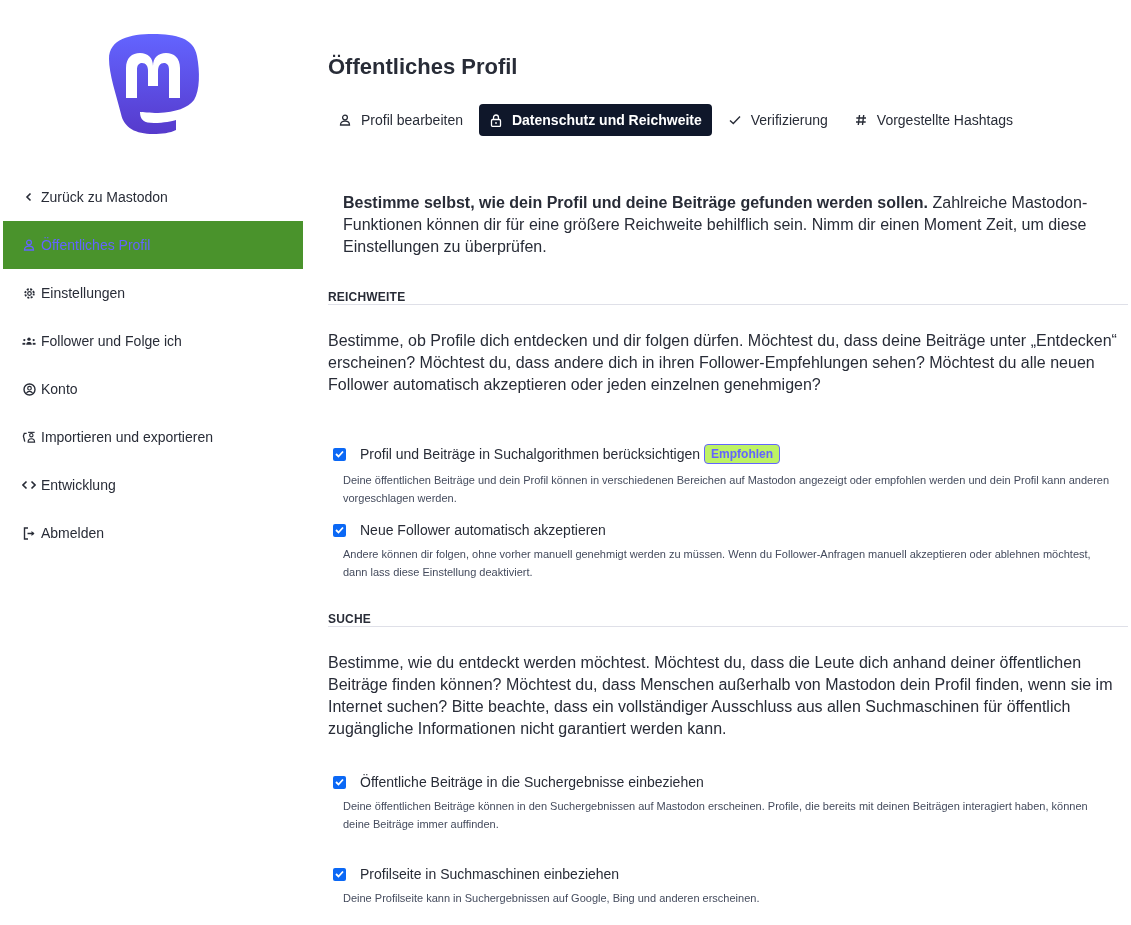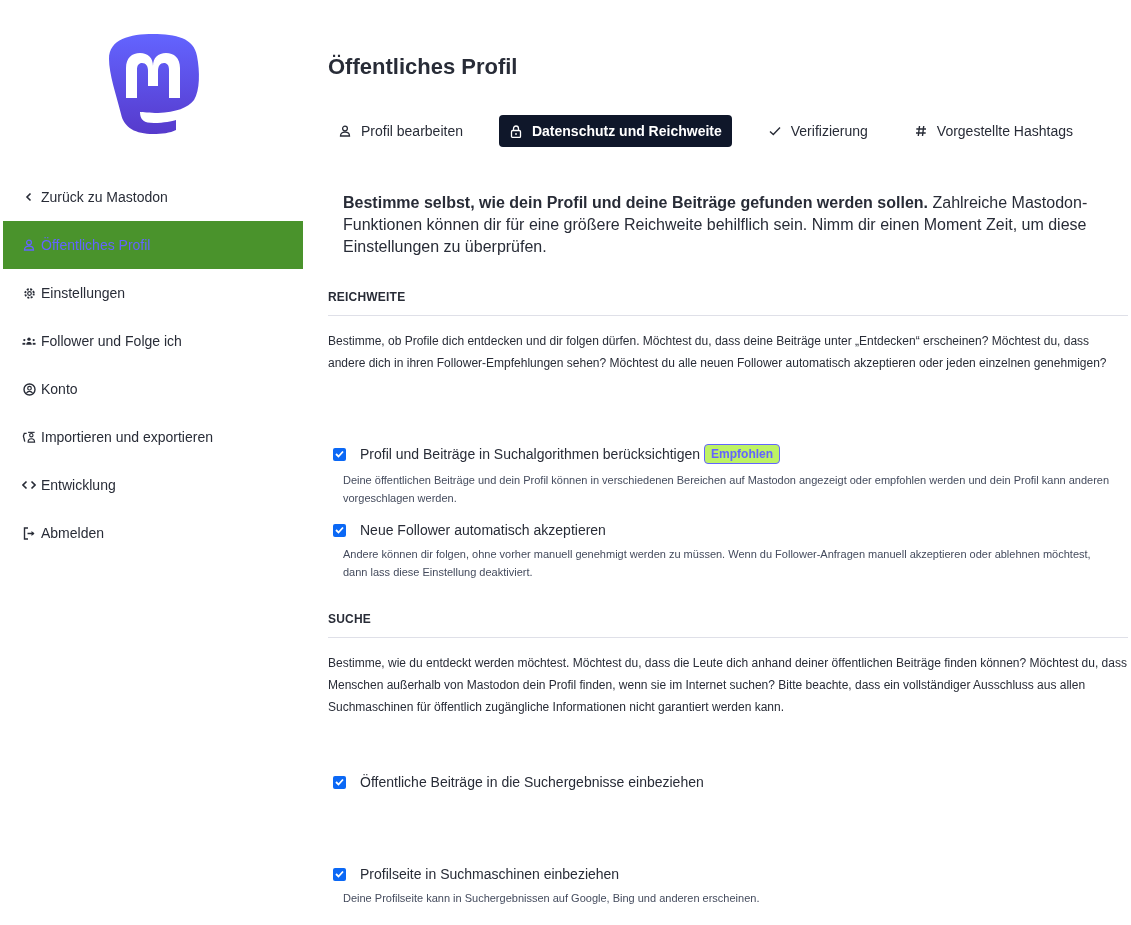--- a/index.html
+++ b/index.html
@@ -11,30 +11,30 @@
   .logo { position: absolute; left: 106px; top: 34px; width: 94px; height: 100px; }
   .nav { position: absolute; left: 3px; top: 173px; width: 300px; }
   .nav-item { display: flex; align-items: center; height: 48px; padding-left: 19px; font-size: 14px; color: #282c37; cursor: pointer; }
   .nav-item .ico { width: 14px; height: 14px; margin-right: 5px; display: inline-flex; align-items: center; justify-content: center; color: #282c37; }
   .nav-item.active { background: #4a932c; color: #6364ff; }
   .nav-item.active .ico { color: #6364ff; }
 
   
   .main { position: absolute; left: 328px; top: 0; width: 800px; }
   .page-title { position: absolute; top: 54px; left: 0; font-size: 22px; font-weight: bold; color: #282c37; white-space: nowrap; }
-  .tabs { position: absolute; top: 115px; left: 0; display: flex; align-items: center; gap: 20px; }
+  .tabs { position: absolute; top: 104px; left: 0; display: flex; align-items: center; }
   .tab { display: flex; align-items: center; height: 32px; padding: 0 10px; font-size: 14px; color: #282c37; border-radius: 4px; margin-right: 6px; cursor: pointer; white-space: nowrap; }
   .tab .ico { width: 14px; height: 14px; margin-right: 9px; display: inline-flex; align-items: center; justify-content: center; }
   .tab.active { background: #0f172a; color: #ffffff; font-weight: bold; }
 
   .intro { position: absolute; top: 192px; left: 15px; width: 800px; font-size: 16px; line-height: 22px; color: #282c37; }
   .intro b { font-weight: bold; }
 
-  .section-title { position: absolute; left: 0; width: 800px; font-size: 12px; font-weight: bold; color: #282c37; letter-spacing: 0.2px; padding-bottom: 11px; border-bottom: 1px solid #dfe0e8; }
-  .section-desc { position: absolute; left: 0; width: 800px; font-size: 12px; line-height: 22px; color: #282c37; }
+  .section-title { position: absolute; left: 0; width: 800px; font-size: 12px; font-weight: bold; color: #282c37; letter-spacing: 0.2px; border-bottom: 1px solid #dfe0e8; }
+  .section-desc { position: absolute; left: 0; width: 800px; font-size: 16px; line-height: 22px; color: #282c37; }
 
   .option { position: absolute; left: 0; width: 800px; }
   .option .row { display: flex; align-items: center; }
   .option .cb { width: 13px; height: 13px; border-radius: 2px; background: #0b68f5; margin-left: 5px; margin-right: 14px; display: inline-flex; align-items: center; justify-content: center; cursor: pointer; }
   .option .label { font-size: 14px; color: #282c37; font-weight: 500; }
   .option .badge { display: inline-block; margin-left: 4px; padding: 2px 6px; font-size: 12px; font-weight: bold; color: #6364ff; border: 1px solid #6364ff; border-radius: 4px; background: #bef264; line-height: 14px; }
   .option .hint { margin-left: 15px; margin-top: 7px; font-size: 11px; line-height: 18px; color: #444b5d; width: 770px; }
 </style>
 </head>
 <body>
@@ -212,20 +212,21 @@
 
   <div class="option" style="top:774px;">
     <div class="row">
       <span class="cb">
         <svg width="9" height="8" viewBox="0 0 9 8">
             <path d="M1 4 L3.5 6.5 L8 1.5" stroke="#fff" stroke-width="1.8" fill="none"></path>
           </svg>
       </span>
       <span class="label">Öffentliche Beiträge in die Suchergebnisse einbeziehen</span>
     </div>
+    <div class="hint">Deine öffentlichen Beiträge können in den Suchergebnissen auf Mastodon erscheinen. Profile, die bereits mit deinen Beiträgen interagiert haben, können deine Beiträge immer auffinden.</div>
   </div>
 
   <div class="option" style="top:866px;">
     <div class="row">
       <span class="cb">
         <svg width="9" height="8" viewBox="0 0 9 8">
             <path d="M1 4 L3.5 6.5 L8 1.5" stroke="#fff" stroke-width="1.8" fill="none"></path>
           </svg>
       </span>
       <span class="label">Profilseite in Suchmaschinen einbeziehen</span>

